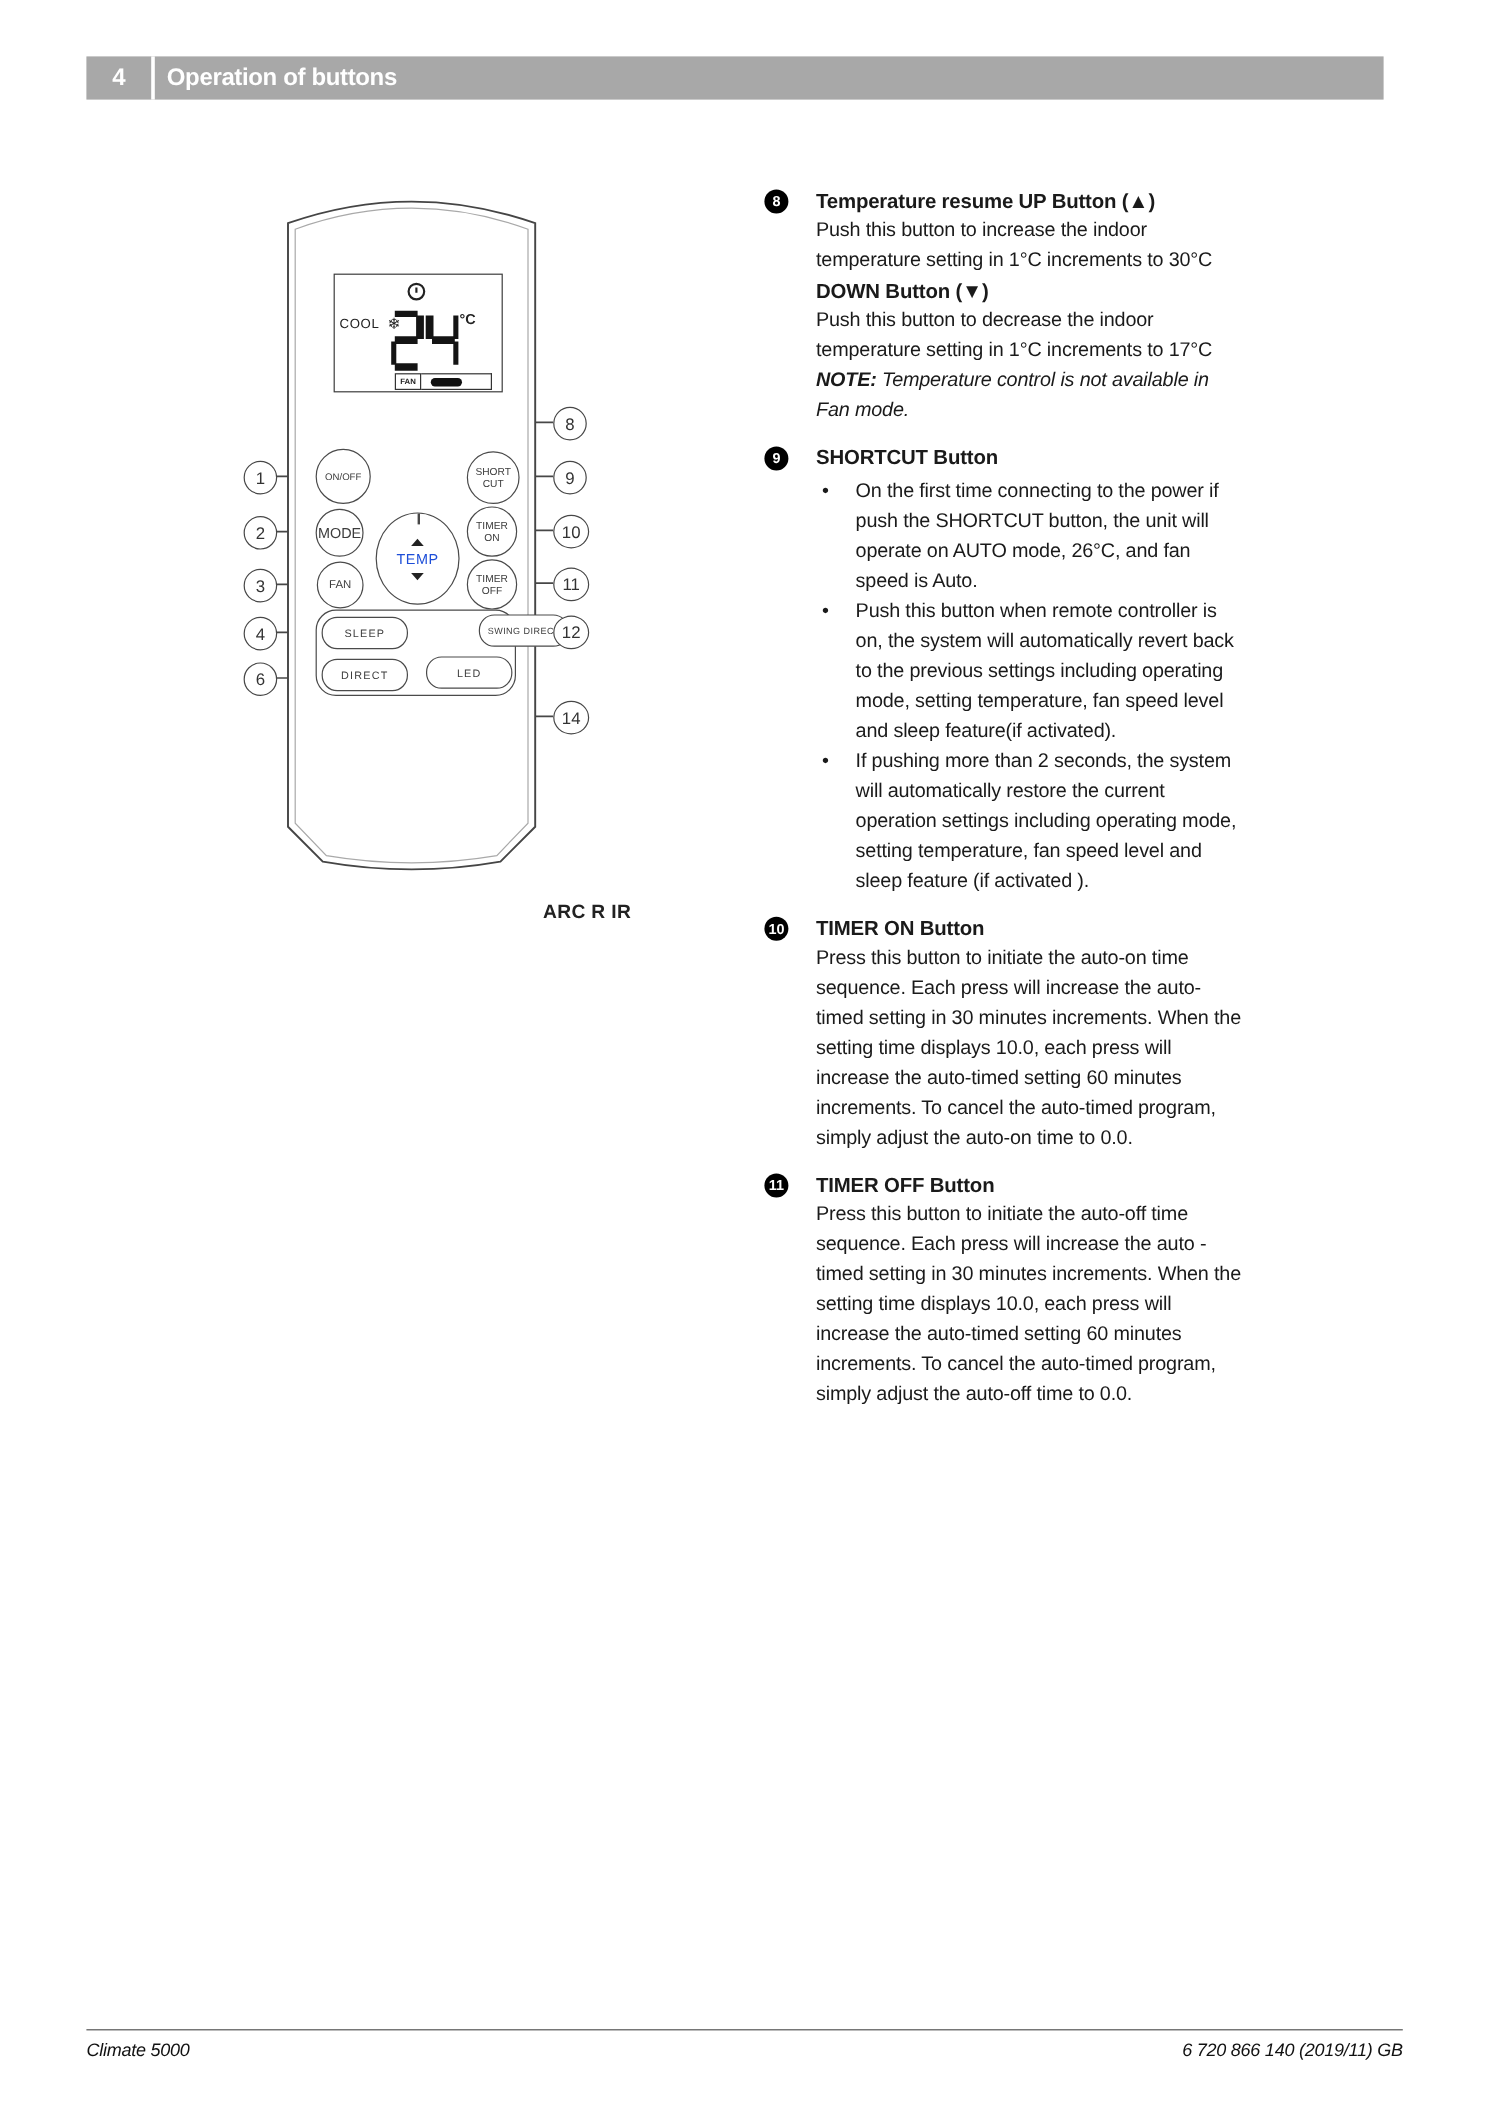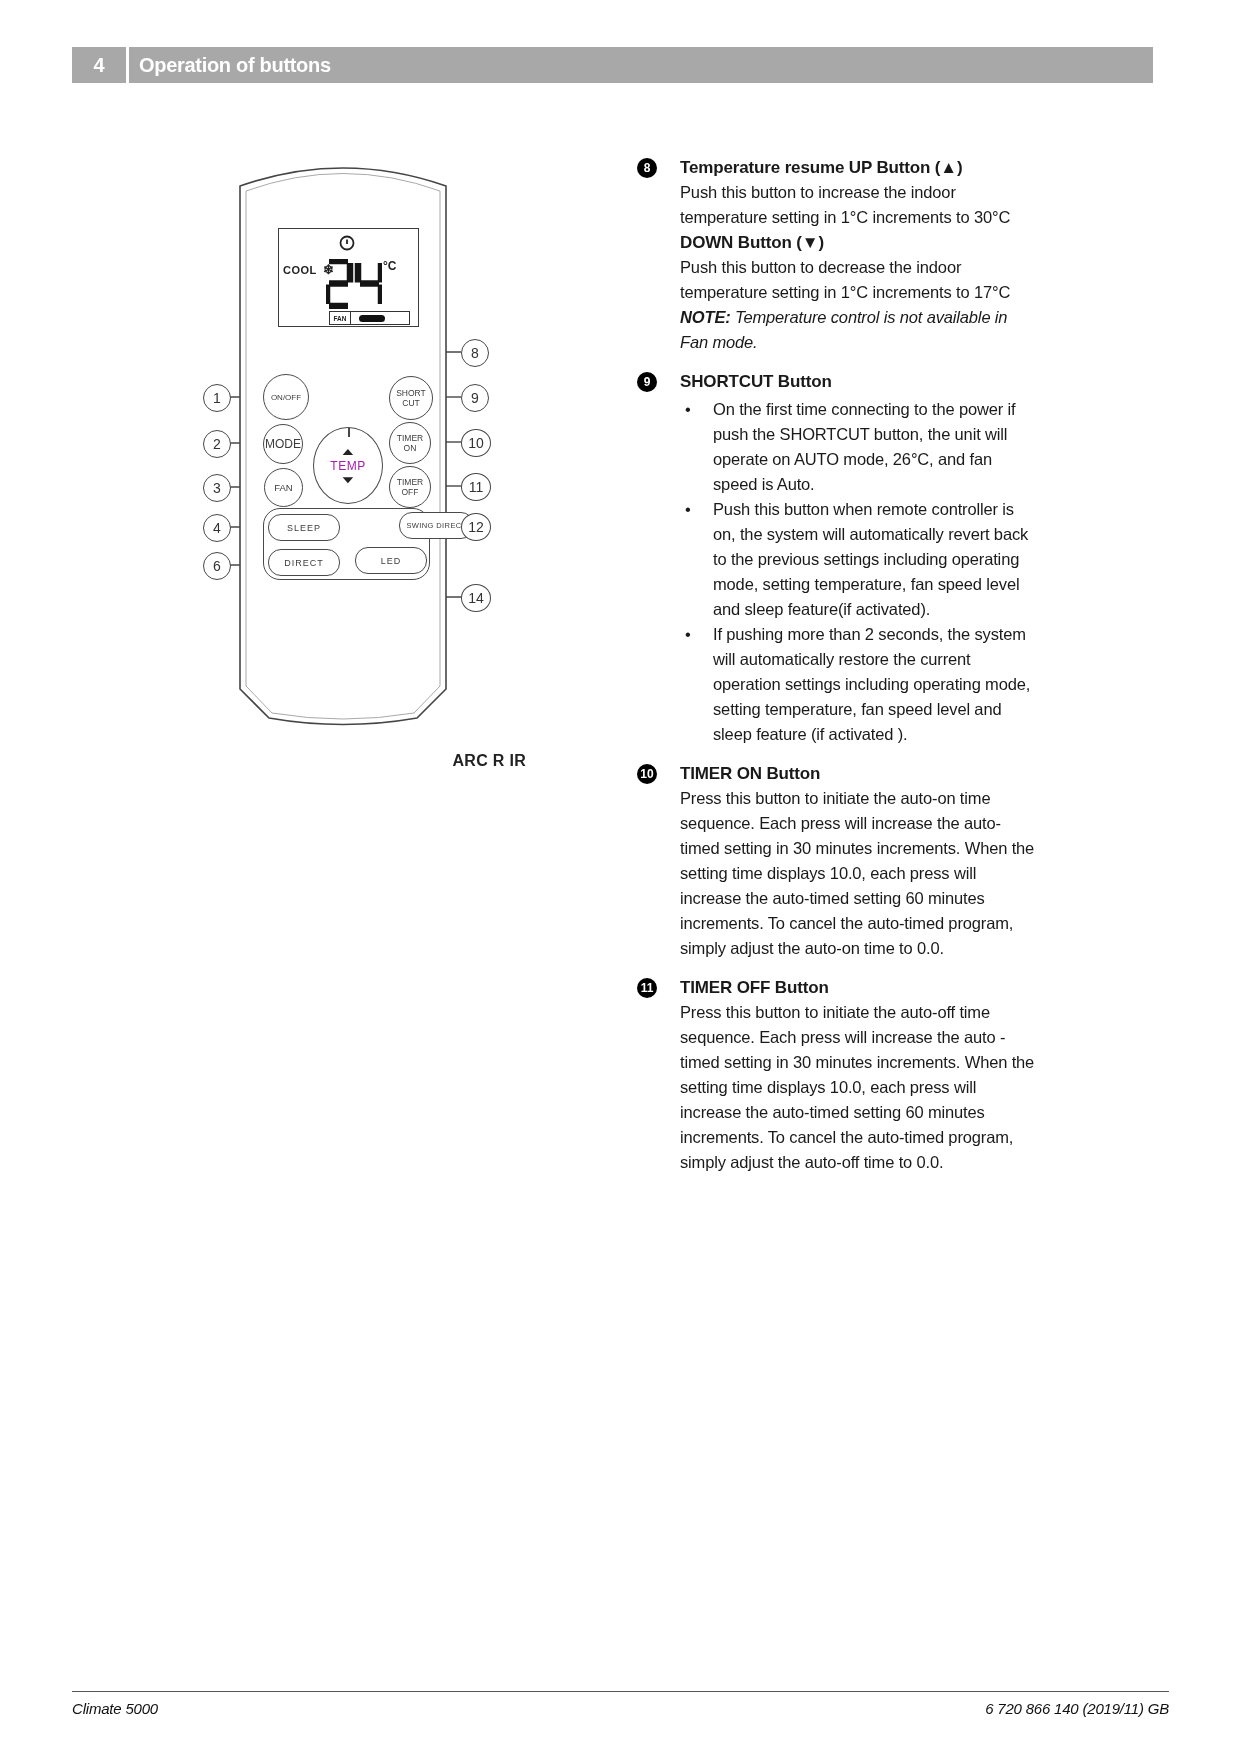--- a/index.html
+++ b/index.html
@@ -38,34 +38,34 @@
   .pill{border-radius:13px;}
   .btn-group{
     position:absolute;left:83px;top:368px;width:165px;height:70px;
     border:1.5px solid #4a4a4a;border-radius:17px;background:#fff;z-index:1;
   }
   .display{
     position:absolute;left:98px;top:88px;width:139px;height:97px;
     border:1.5px solid #3d3d3d;background:#fff;z-index:2;
   }
   .power{position:absolute;left:60px;top:5px;}
-  .cool{position:absolute;left:4px;top:35px;font-size:11px;font-weight:bold;color:#222;letter-spacing:0.5px;}
+  .cool{position:absolute;left:4px;top:35px;font-size:11px;font-weight:normal;color:#222;letter-spacing:0.5px;}
   .flake{position:absolute;left:40px;top:-2px;font-size:13px;}
   .segwrap{position:absolute;left:47px;top:30px;}
   .unit{position:absolute;left:104px;top:30px;font-size:12px;font-weight:bold;color:#222;}
   .fanrow{position:absolute;left:50px;top:82px;display:flex;z-index:2;}
   .fanbox{
     width:20px;height:12px;border:1.2px solid #333;font-size:6.5px;font-weight:bold;
     display:flex;align-items:center;justify-content:center;color:#222;
   }
   .fanbar{width:58px;height:12px;border:1.2px solid #333;border-left:none;position:relative;}
   .fanblob{position:absolute;left:8px;top:2.5px;width:26px;height:7px;background:#111;border-radius:3.5px;}
   .temp-btn{flex-direction:column;gap:1px;}
   .temp-arrow{font-size:12px;line-height:12px;transform:scale(1.5,0.85);color:#222;}
-  .temp-label{font-size:12px;letter-spacing:0.5px;color:#a21caf;}
+  .temp-label{font-size:12px;letter-spacing:0.5px;color:#1d4ed8;}
   .temp-line{position:absolute;left:50%;top:0;width:1.5px;height:9px;background:#474747;}
   .caption{
     position:absolute;left:0;top:612px;width:346px;text-align:right;
     font-size:16px;font-weight:700;color:#222;letter-spacing:0.3px;
   }
   
   .col{position:absolute;left:637px;top:155px;width:400px;}
   .section{display:flex;margin-bottom:14px;}
   .badge{
     flex:0 0 20px;width:20px;height:20px;border-radius:50%;background:#000;color:#fff;

